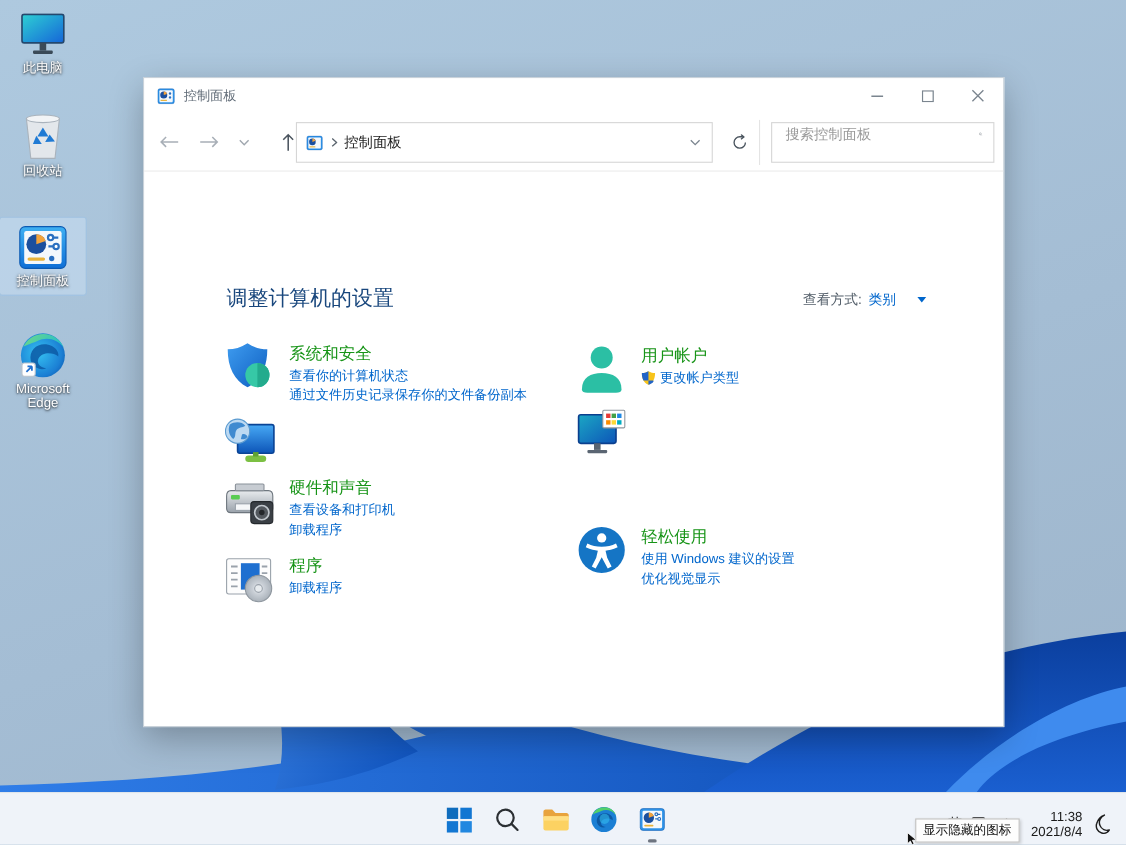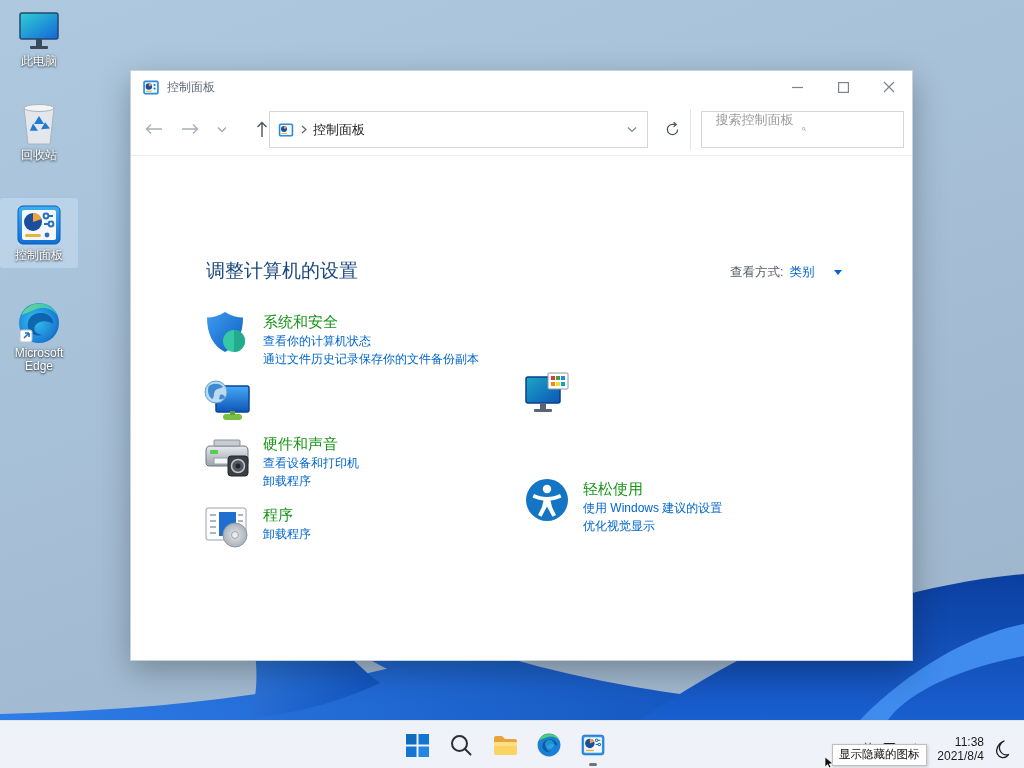--- a/index.html
+++ b/index.html
@@ -28,21 +28,21 @@
 
   .navbar { height:53px; display:flex; align-items:center; position:relative; border-bottom:1px solid #ececec; }
   .nav-arrow { width:30px; display:flex; justify-content:center; color:#a6adb5; }
   .addr-box { position:absolute; left:138px; top:8px; width:379px; height:37px; border:1px solid #d6d6d6;
               display:flex; align-items:center; background:#fff; }
   .addr-box .crumb-text { font-size:13px; color:#1b1b1b; margin-left:6px; }
   .addr-chevron { margin-left:auto; margin-right:10px; }
   .refresh-btn { position:absolute; left:524px; top:8px; width:34px; height:37px; display:flex; align-items:center; justify-content:center; }
   .nav-sep { position:absolute; left:559px; top:6px; width:1px; height:41px; background:#e4e4e4; }
   .search-box { position:absolute; left:570px; top:8px; width:203px; height:37px; border:1px solid #d6d6d6;
-                display:flex; align-items:center; padding:0 10px 16px 12px; background:#fff;flex-direction:column; }
+                display:flex; align-items:center; padding:0 10px 16px 12px; background:#fff; }
   .search-box input { border:none; outline:none; flex:1; font-size:13px; color:#222;
                       font-family:"Liberation Sans","DejaVu Sans",sans-serif; background:transparent; }
   .search-box input::placeholder { color:#9a9a9a; opacity:1; }
 
   .content { position:relative; height:505px; }
   .main-heading { position:absolute; left:75px; top:102px; font-size:19px; font-weight:400; color:#19477d; }
   .view-by { position:absolute; left:599px; top:108px; font-size:12.5px; color:#55606b; display:flex; align-items:center; gap:6px; }
   .view-by .vb-value { color:#0066cc; display:flex; align-items:center; gap:20px; }
   .vb-caret { width:0; height:0; border-left:4px solid transparent; border-right:4px solid transparent; border-top:5px solid #0066cc; }
 
@@ -353,20 +353,38 @@
           </defs>
         <circle cx="31" cy="32" r="12" fill="url(#cd1)" stroke="#8f979f"></circle>
         <circle cx="31" cy="32" r="3.5" fill="#e8ecef" stroke="#9aa2ab"></circle>
       </svg>
       <div class="cat-text">
         <a class="cat-title" href="#">程序</a>
         <a class="cat-link" href="#">卸载程序</a>
       </div>
     </div>
 
+    <div class="category" style="left:393px; top:156px;">
+      <svg class="cat-icon" viewBox="0 0 46 46">
+        <circle cx="23" cy="13" r="10" fill="#2bbfa4"></circle>
+        <path d="M5,42 C5,31 13,27 23,27 C33,27 41,31 41,42 C41,44 39,45 36,45 L10,45 C7,45 5,44 5,42 Z" fill="#2bbfa4"></path>
+      </svg>
+      <div class="cat-text">
+        <a class="cat-title" href="#">用户帐户</a>
+        <a class="cat-link" href="#">
+          <svg width="13" height="13" viewBox="0 0 14 14">
+            <path d="M7,0.5 C9,1.8 11.5,2.3 13.5,2.3 C13.5,8 11.5,12 7,13.8 C2.5,12 0.5,8 0.5,2.3 C2.5,2.3 5,1.8 7,0.5 Z" fill="#f7c31a"></path>
+            <path d="M7,0.5 C9,1.8 11.5,2.3 13.5,2.3 C13.5,5 13,7.5 12,9.5 L7,9.5 Z M7,9.5 L2,9.5 C1,7.5 0.5,5 0.5,2.3 C2.5,2.3 5,1.8 7,0.5 Z" fill="#2264c8" opacity="0"></path>
+            <path d="M7,0.5 C5,1.8 2.5,2.3 0.5,2.3 C0.5,5.2 1,7.6 2.1,9.6 L7,9.6 Z" fill="#2264c8"></path>
+            <path d="M7,9.6 L11.9,9.6 C12.6,11.4 9.5,13 7,13.8 Z" fill="#2264c8"></path>
+          </svg>
+          <span>更改帐户类型</span>
+        </a>
+      </div>
+    </div>
 
     <div class="category" style="left:393px; top:215px;">
       <svg class="cat-icon" viewBox="0 0 46 46">
         <defs>
             <linearGradient id="ap1" x1="0" y1="0" x2="1" y2="1">
           <stop offset="0" stop-color="#1ba7c4"></stop>
               <stop offset="1" stop-color="#0d55b8"></stop>
             </linearGradient>
           </defs>
         <rect x="2" y="6" width="34" height="26" rx="2" fill="url(#ap1)" stroke="#0a3f8e" stroke-width="1.5"></rect>

